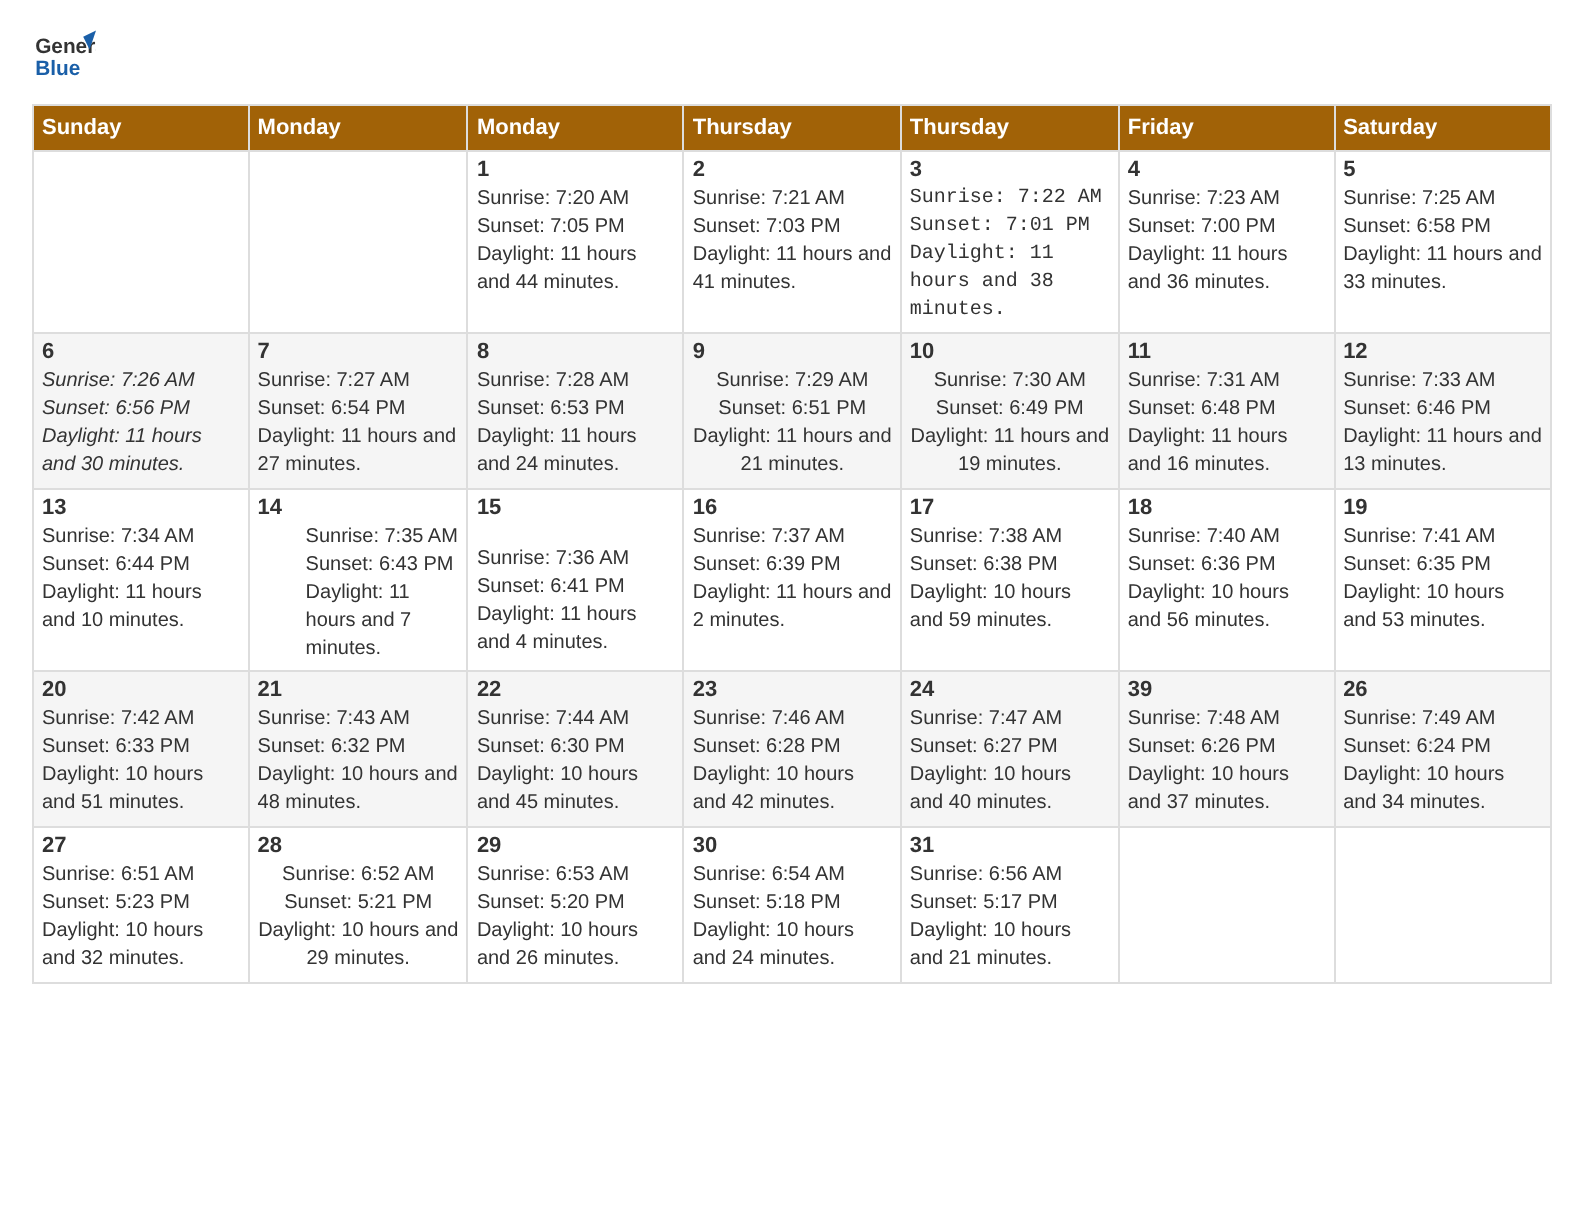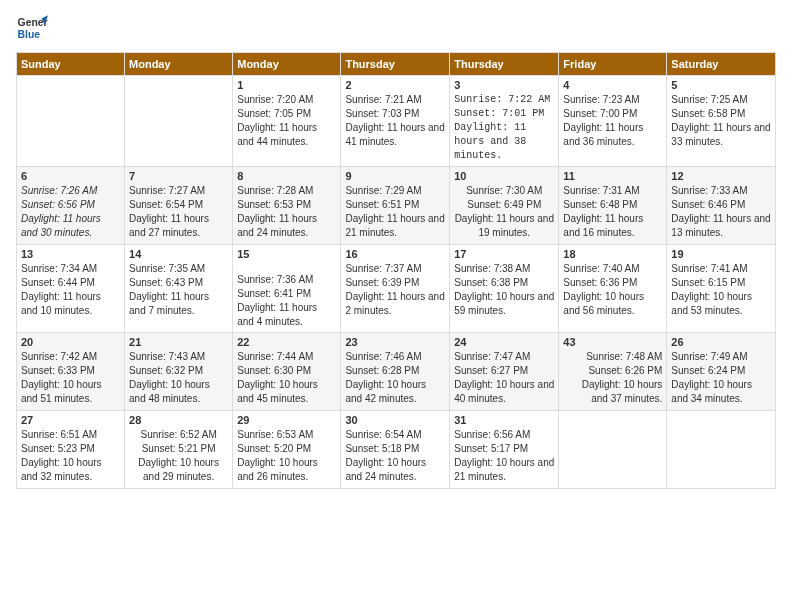--- a/index.html
+++ b/index.html
@@ -163,21 +163,21 @@
 Daylight: 11 hours and 27 minutes.</div>
           </td>
           <td>
             <span class="day-number">8</span>
             <div class="day-detail" style="white-space: pre-line;">Sunrise: 7:28 AM
 Sunset: 6:53 PM
 Daylight: 11 hours and 24 minutes.</div>
           </td>
           <td>
             <span class="day-number">9</span>
-            <div class="day-detail" style="white-space: pre-line;">Sunrise: 7:29 AM
+            <div class="day-detail" style="white-space: pre-line; text-align: center;">Sunrise: 7:29 AM
 Sunset: 6:51 PM
 Daylight: 11 hours and 21 minutes.</div>
           </td>
           <td>
             <span class="day-number">10</span>
             <div class="day-detail" style="white-space: pre-line; text-align: center;">Sunrise: 7:30 AM
 Sunset: 6:49 PM
 Daylight: 11 hours and 19 minutes.</div>
           </td>
           <td>
@@ -195,21 +195,21 @@
         </tr>
         <tr>
           <td>
             <span class="day-number">13</span>
             <div class="day-detail" style="white-space: pre-line;">Sunrise: 7:34 AM
 Sunset: 6:44 PM
 Daylight: 11 hours and 10 minutes.</div>
           </td>
           <td>
             <span class="day-number">14</span>
-            <div class="day-detail" style="white-space: pre-line;">Sunrise: 7:35 AM
+            <div class="day-detail" style="white-space: pre-line; margin-left: 24px;">Sunrise: 7:35 AM
 Sunset: 6:43 PM
 Daylight: 11 hours and 7 minutes.</div>
           </td>
           <td>
             <span class="day-number">15</span>
             <div class="day-detail" style="white-space: pre-line; margin-top: 13px;">Sunrise: 7:36 AM
 Sunset: 6:41 PM
 Daylight: 11 hours and 4 minutes.</div>
           </td>
           <td>
@@ -226,21 +226,21 @@
           </td>
           <td>
             <span class="day-number">18</span>
             <div class="day-detail" style="white-space: pre-line;">Sunrise: 7:40 AM
 Sunset: 6:36 PM
 Daylight: 10 hours and 56 minutes.</div>
           </td>
           <td>
             <span class="day-number">19</span>
             <div class="day-detail" style="white-space: pre-line;">Sunrise: 7:41 AM
-Sunset: 6:15 PM
+Sunset: 6:35 PM
 Daylight: 10 hours and 53 minutes.</div>
           </td>
         </tr>
         <tr>
           <td>
             <span class="day-number">20</span>
             <div class="day-detail" style="white-space: pre-line;">Sunrise: 7:42 AM
 Sunset: 6:33 PM
 Daylight: 10 hours and 51 minutes.</div>
           </td>
@@ -262,22 +262,22 @@
 Sunset: 6:28 PM
 Daylight: 10 hours and 42 minutes.</div>
           </td>
           <td>
             <span class="day-number">24</span>
             <div class="day-detail" style="white-space: pre-line;">Sunrise: 7:47 AM
 Sunset: 6:27 PM
 Daylight: 10 hours and 40 minutes.</div>
           </td>
           <td>
-            <span class="day-number">43</span>
-            <div class="day-detail" style="white-space: pre-line; text-align: right;">Sunrise: 7:48 AM
+            <span class="day-number">39</span>
+            <div class="day-detail" style="white-space: pre-line;">Sunrise: 7:48 AM
 Sunset: 6:26 PM
 Daylight: 10 hours and 37 minutes.</div>
           </td>
           <td>
             <span class="day-number">26</span>
             <div class="day-detail" style="white-space: pre-line;">Sunrise: 7:49 AM
 Sunset: 6:24 PM
 Daylight: 10 hours and 34 minutes.</div>
           </td>
         </tr>

